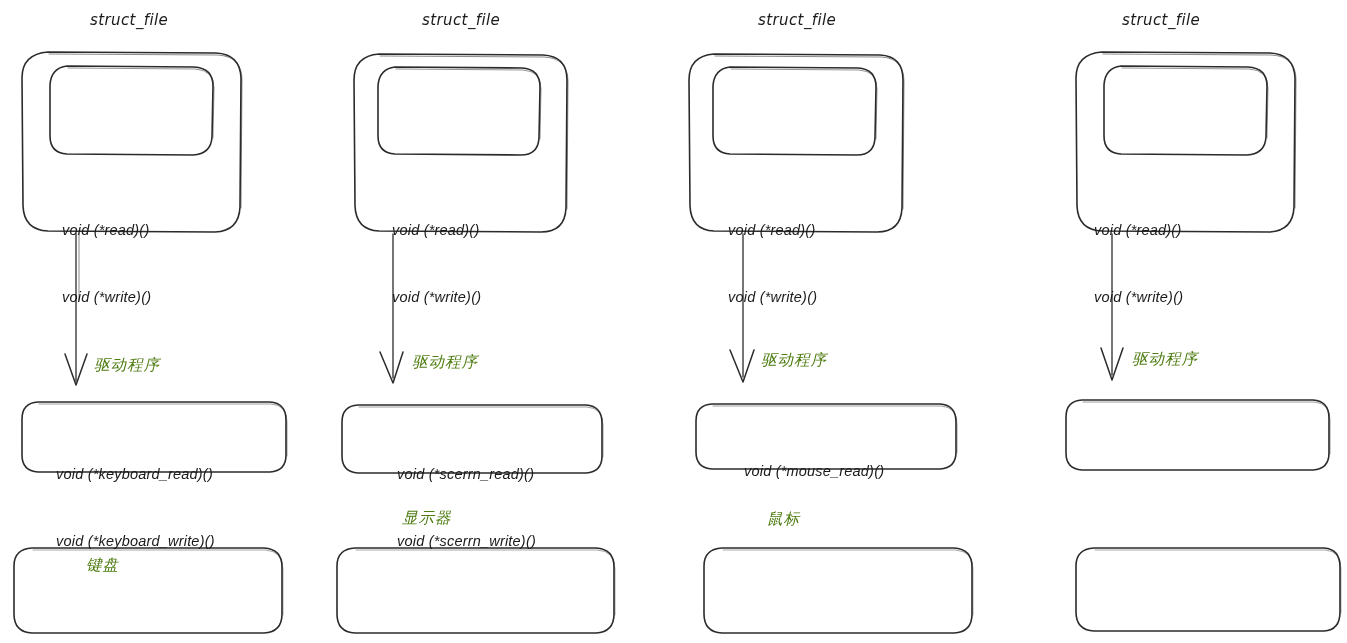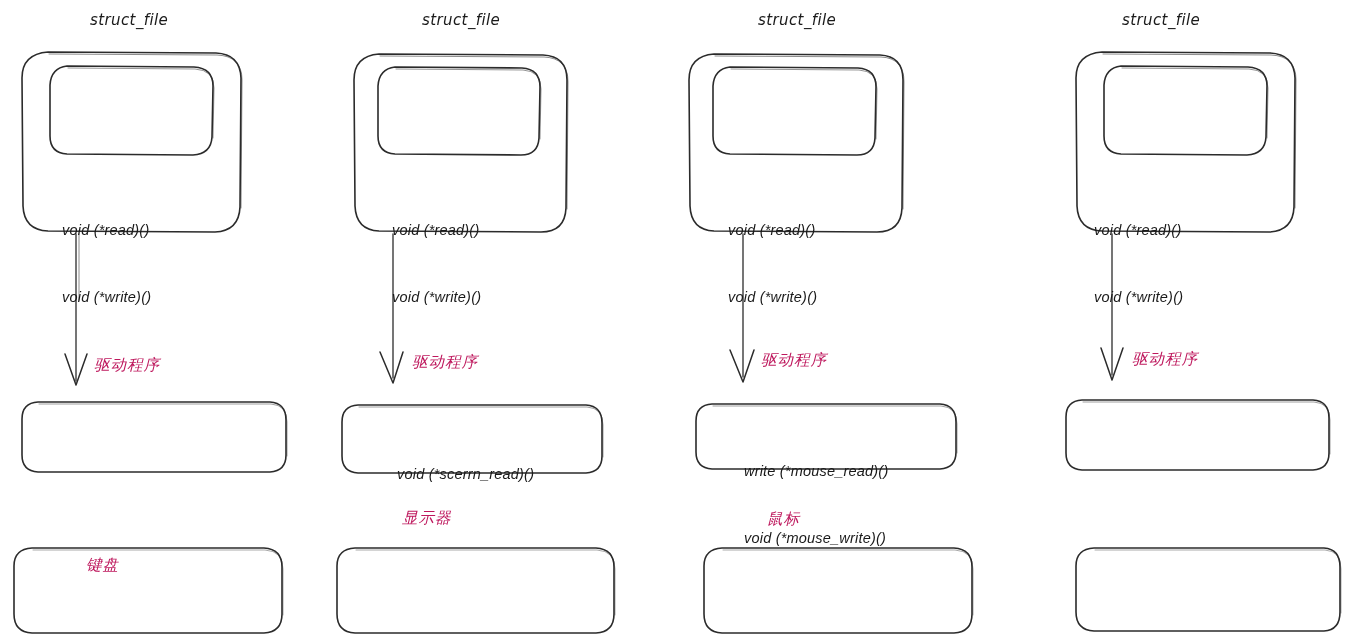--- a/index.html
+++ b/index.html
@@ -45,21 +45,21 @@
     font-style: italic;
     font-size: 14.5px;
     letter-spacing: 0.2px;
     line-height: 1.55;
   }
   .lbl-cjk {
     font-family: "DejaVu Sans", sans-serif;
     font-style: italic;
     font-size: 15.5px;
     letter-spacing: 1px;
-    color: #be185d;
+    color: #4d7c0f;
   }
   .codeblock {
     position: absolute;
     white-space: pre;
   }
   .codeblock span { display: block; }
 </style>
 </head>
 <body>
 
@@ -127,42 +127,46 @@
       <path d="M1091,550 L1321,550 Q1337,551 1337,569 L1337,613" stroke-width="0.9" opacity="0.45"></path>
     </g>
   </svg>
 
   <div class="lbl lbl-title" style="left:86px; top:13px;">struct_file</div>
   <div class="lbl lbl-code codeblock" style="left:58px; top:174px;">
     <span>void (*read)()</span>
     <span>void (*write)()</span>
   </div>
   <div class="lbl lbl-cjk" style="left:90px; top:358px;">驱动程序</div>
+  <div class="lbl lbl-code codeblock" style="left:52px; top:418px;">
+    <span>void (*keyboard_read)()</span>
+    <span>void (*keyboard_write)()</span>
+  </div>
   <div class="lbl lbl-cjk" style="left:82px; top:512px;margin-top:46px;">键盘</div>
 
   <div class="lbl lbl-title" style="left:418px; top:13px;">struct_file</div>
   <div class="lbl lbl-code codeblock" style="left:388px; top:174px;">
     <span>void (*read)()</span>
     <span>void (*write)()</span>
   </div>
   <div class="lbl lbl-cjk" style="left:408px; top:355px;">驱动程序</div>
   <div class="lbl lbl-code codeblock" style="left:385px; top:418px;margin-left:8px;">
     <span>void (*scerrn_read)()</span>
+    <span>void (*scerrn_write)()</span>
   </div>
   <div class="lbl lbl-cjk" style="left:398px; top:511px;">显示器</div>
 
   <div class="lbl lbl-title" style="left:754px; top:13px;">struct_file</div>
   <div class="lbl lbl-code codeblock" style="left:724px; top:174px;">
     <span>void (*read)()</span>
     <span>void (*write)()</span>
   </div>
   <div class="lbl lbl-cjk" style="left:757px; top:353px;">驱动程序</div>
   <div class="lbl lbl-code codeblock" style="left:740px; top:415px;">
-    <span>write (*mouse_read)()</span>
-    <span>void (*mouse_write)()</span>
+    <span>void (*mouse_read)()</span>
   </div>
   <div class="lbl lbl-cjk" style="left:763px; top:512px;">鼠标</div>
 
   <div class="lbl lbl-title" style="left:1118px; top:13px;">struct_file</div>
   <div class="lbl lbl-code codeblock" style="left:1090px; top:174px;">
     <span>void (*read)()</span>
     <span>void (*write)()</span>
   </div>
   <div class="lbl lbl-cjk" style="left:1128px; top:352px;">驱动程序</div>
   <div class="lbl lbl-code codeblock" style="left:1100px; top:412px;">

